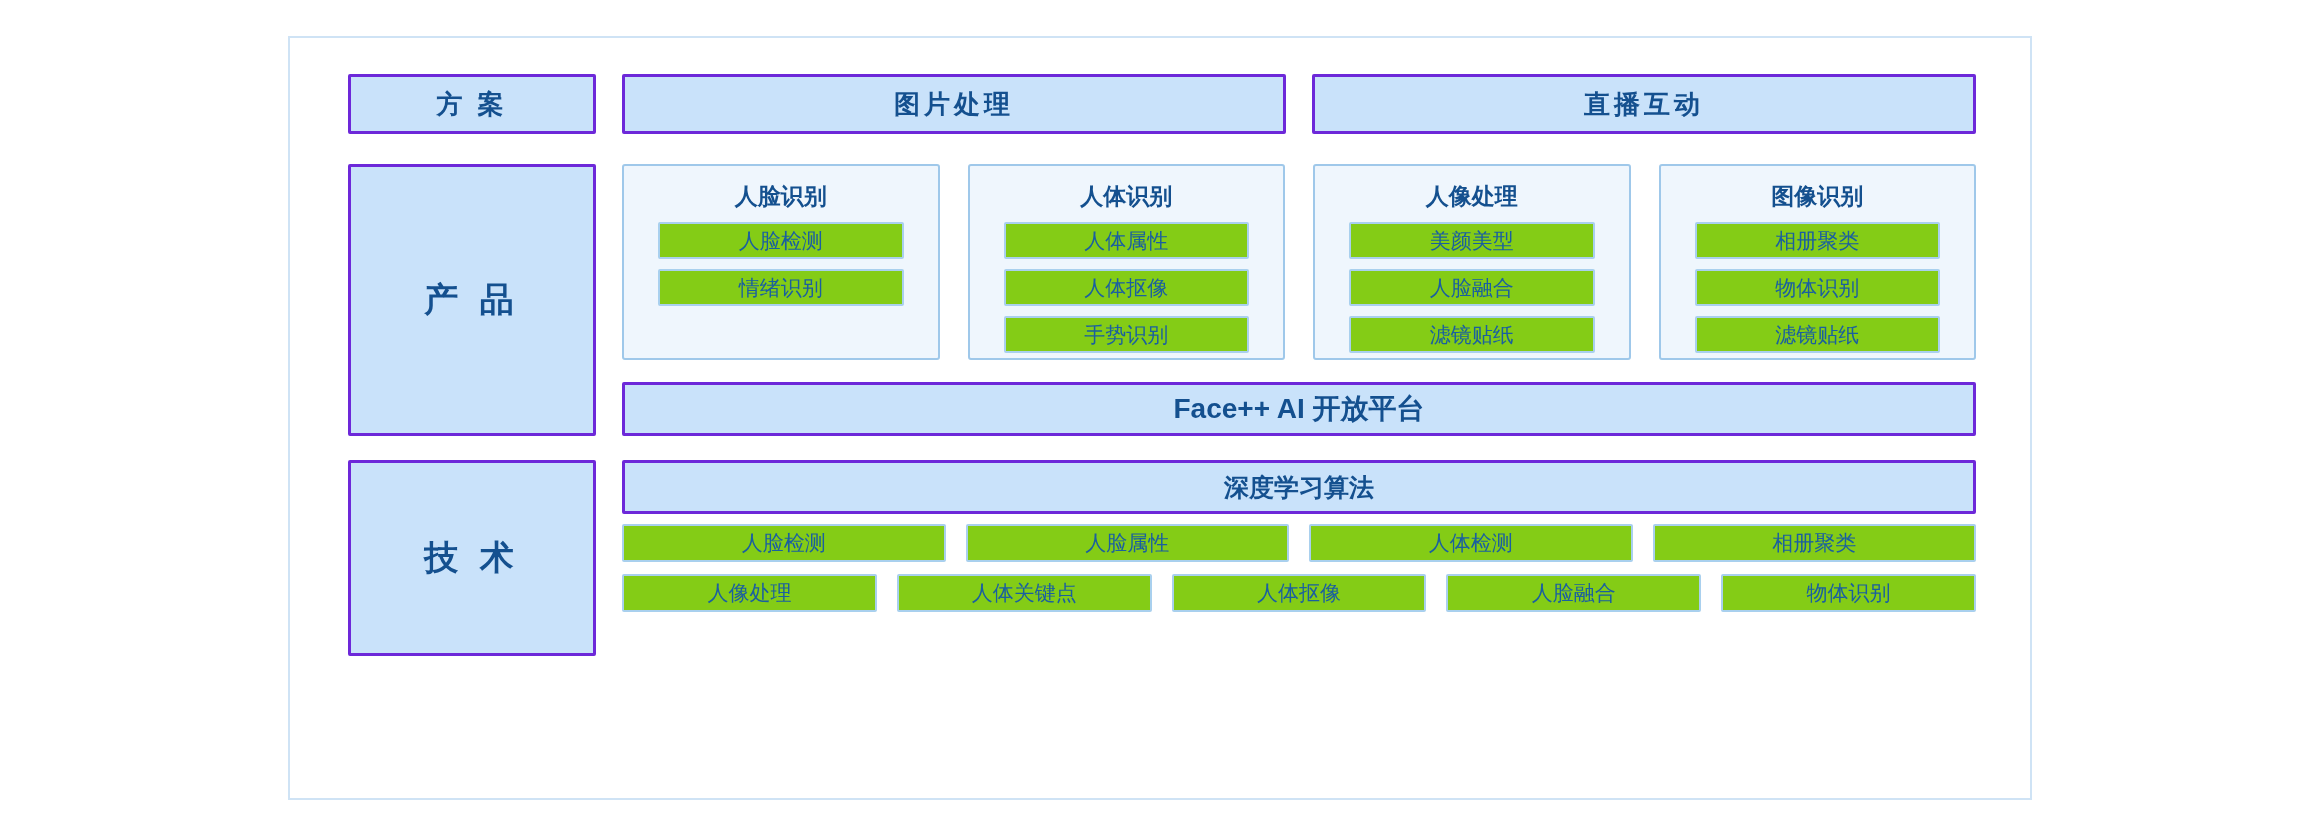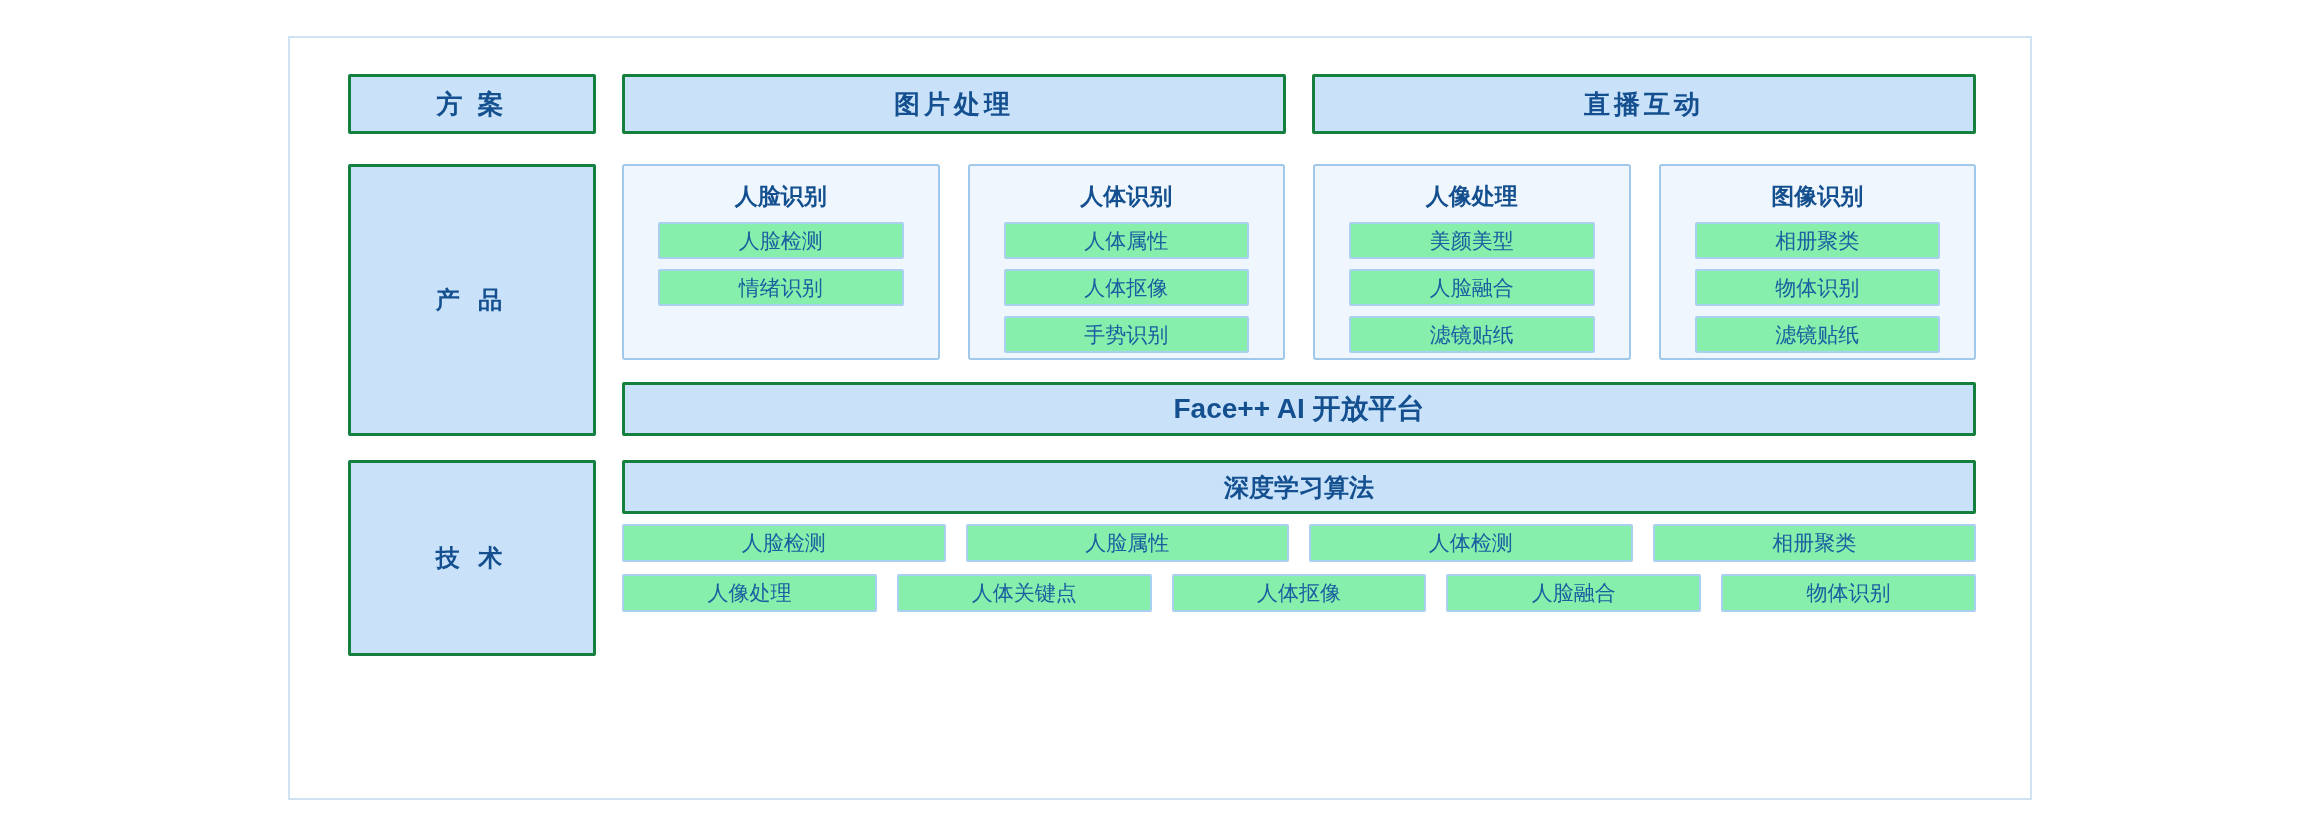--- a/index.html
+++ b/index.html
@@ -30,39 +30,39 @@
     position: absolute;
     left: 58px;
     top: 36px;
     width: 1628px;
     height: 692px;
   }
 
   
   .solid-box {
     background: #c9e2fa;
-    border: 3px solid #15803d;
+    border: 3px solid #6d28d9;
     border-radius: 2px;
     display: flex;
     align-items: center;
     justify-content: center;
     box-sizing: border-box;
     color: #14508f;
     font-weight: bold;
   }
 
   .card {
     background: #eff6fd;
     border: 2px solid #9fc8ea;
     border-radius: 3px;
     box-sizing: border-box;
   }
 
   .pill {
-    background: #86efac;
+    background: #84cc16;
     border: 2px solid #a9d0ee;
     border-radius: 2px;
     display: flex;
     align-items: center;
     justify-content: center;
     box-sizing: border-box;
     color: #1a5fa0;
     font-weight: normal;
   }
 
@@ -90,21 +90,21 @@
     left: 0;
     top: 90px;
     width: 1628px;
     height: 272px;
     display: flex;
     gap: 26px;
   }
   .side-label {
     width: 248px;
     flex: none;
-    font-size: 24px;
+    font-size: 34px;
     letter-spacing: 6px;
   }
   .product-right {
     flex: 1 1 0;
     display: flex;
     flex-direction: column;
     gap: 22px;
   }
   .product-cards {
     height: 196px;

